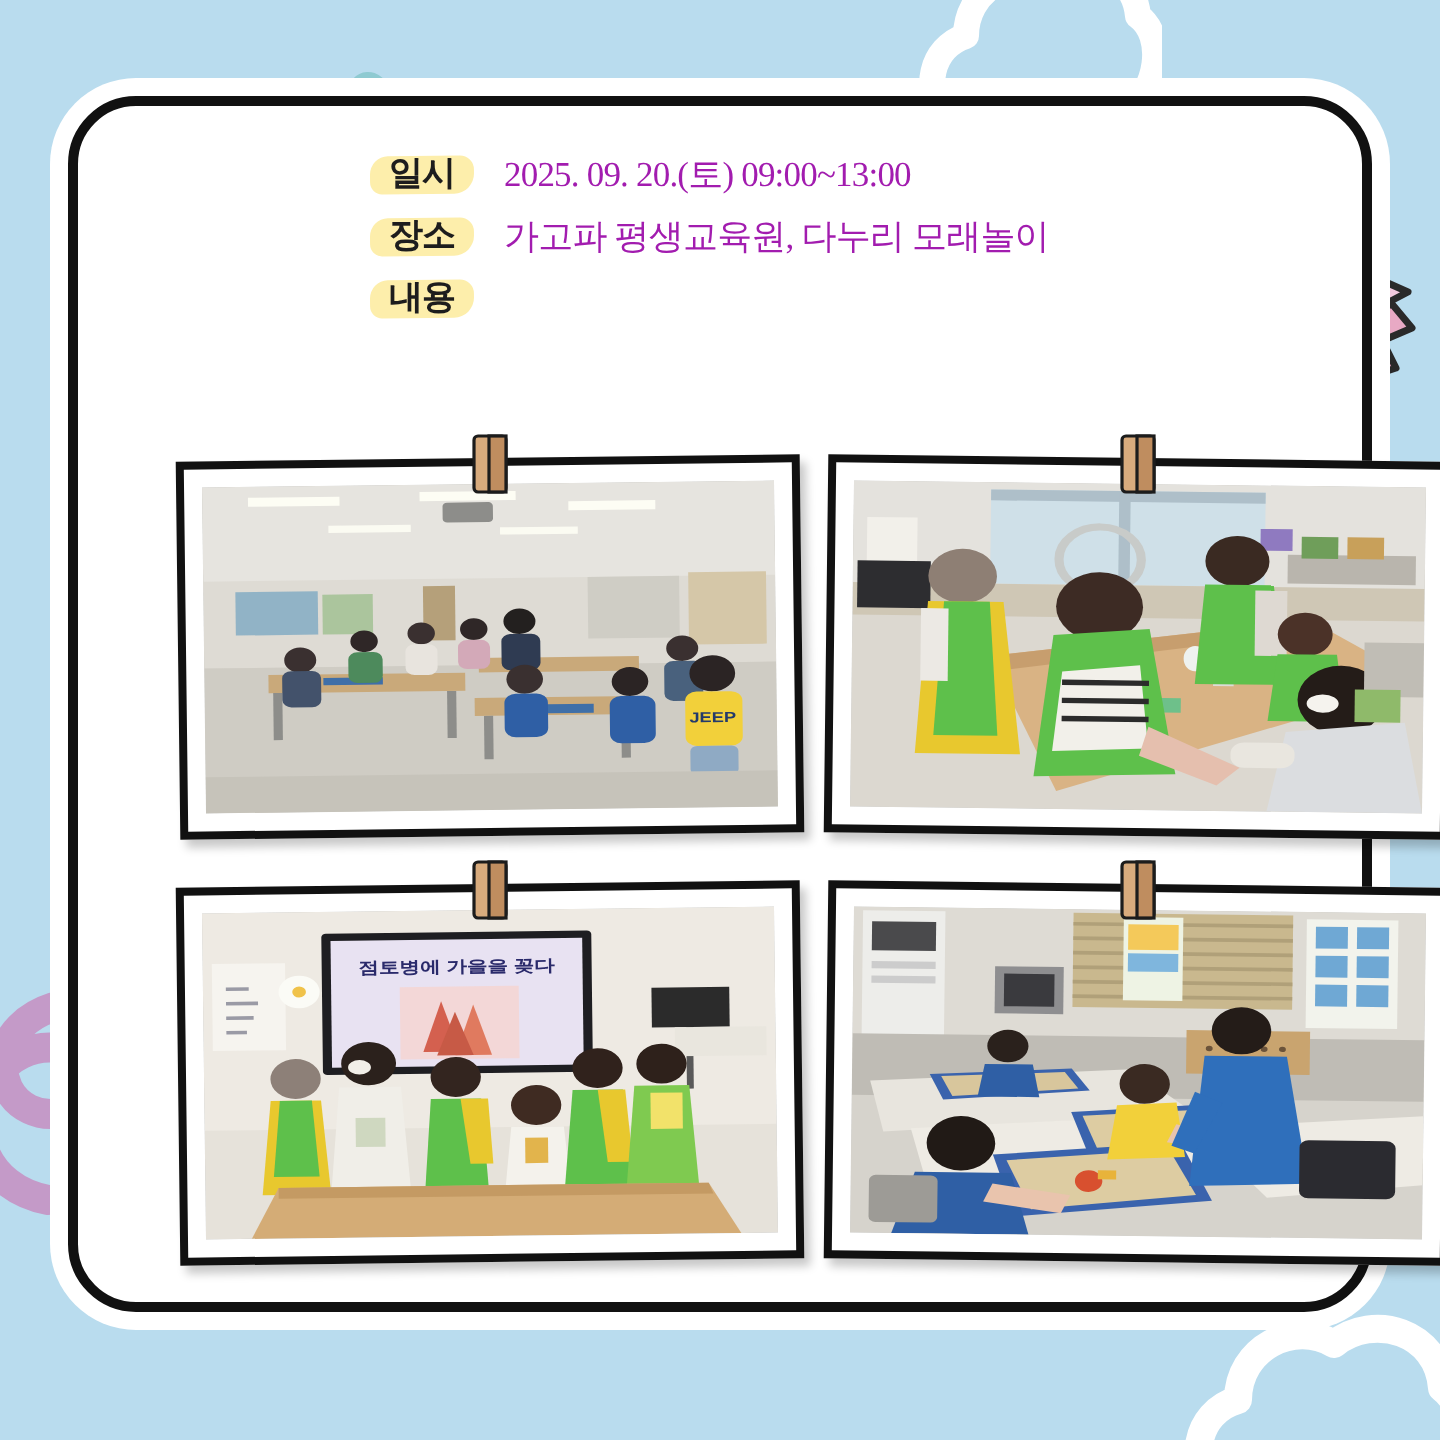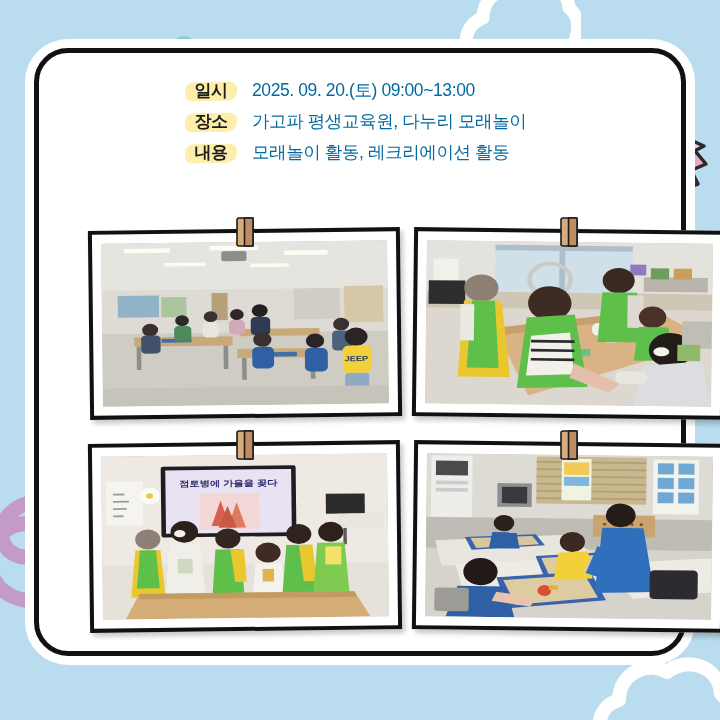--- a/index.html
+++ b/index.html
@@ -37,23 +37,24 @@
   }
 
   
   #info-list {
     position: absolute;
     left: 145px; top: 22px;
     width: 500px;
   }
   .info-row {
     display: flex;
-    align-items: center;
+    align-items: flex-start;
     height: 30px;
     margin-bottom: 1px;
+    font-family: Liberation Serif, serif;
   }
   .info-label {
     position: relative;
     width: 54px;
     flex: 0 0 54px;
     font-size: 17px;
     font-weight: 700;
     color: #1d1d1d;
     letter-spacing: -0.5px;
     text-align: center;
@@ -66,21 +67,21 @@
     top: 3px; bottom: 1px;
     background: #fdeeab;
     border-radius: 9px 7px 10px 6px;
     z-index: -1;
     transform: rotate(-0.6deg);
   }
   .info-value {
     margin-left: 14px;
     font-size: 17.5px;
     font-weight: 500;
-    color: #0369a1;
+    color: #a21caf;
     letter-spacing: -0.4px;
     white-space: nowrap;
   }
 
   
   #photo-grid {
     position: absolute;
     left: 50px; top: 164px;
     width: 636px; height: 414px;
     display: grid;
@@ -177,21 +178,20 @@
       <div class="info-row">
         <span class="info-label">일시</span>
         <span class="info-value">2025. 09. 20.(토) 09:00~13:00</span>
       </div>
       <div class="info-row">
         <span class="info-label">장소</span>
         <span class="info-value">가고파 평생교육원, 다누리 모래놀이</span>
       </div>
       <div class="info-row">
         <span class="info-label">내용</span>
-        <span class="info-value">모래놀이 활동, 레크리에이션 활동</span>
       </div>
     </div>
 
     <div id="photo-grid">
 
       <div class="photo-wrap">
         <div class="photo-frame tilt-a">
           <div class="photo-img">
             <svg viewBox="0 0 250 180" preserveAspectRatio="none">
               <rect width="250" height="180" fill="#d9d6cf"></rect>

